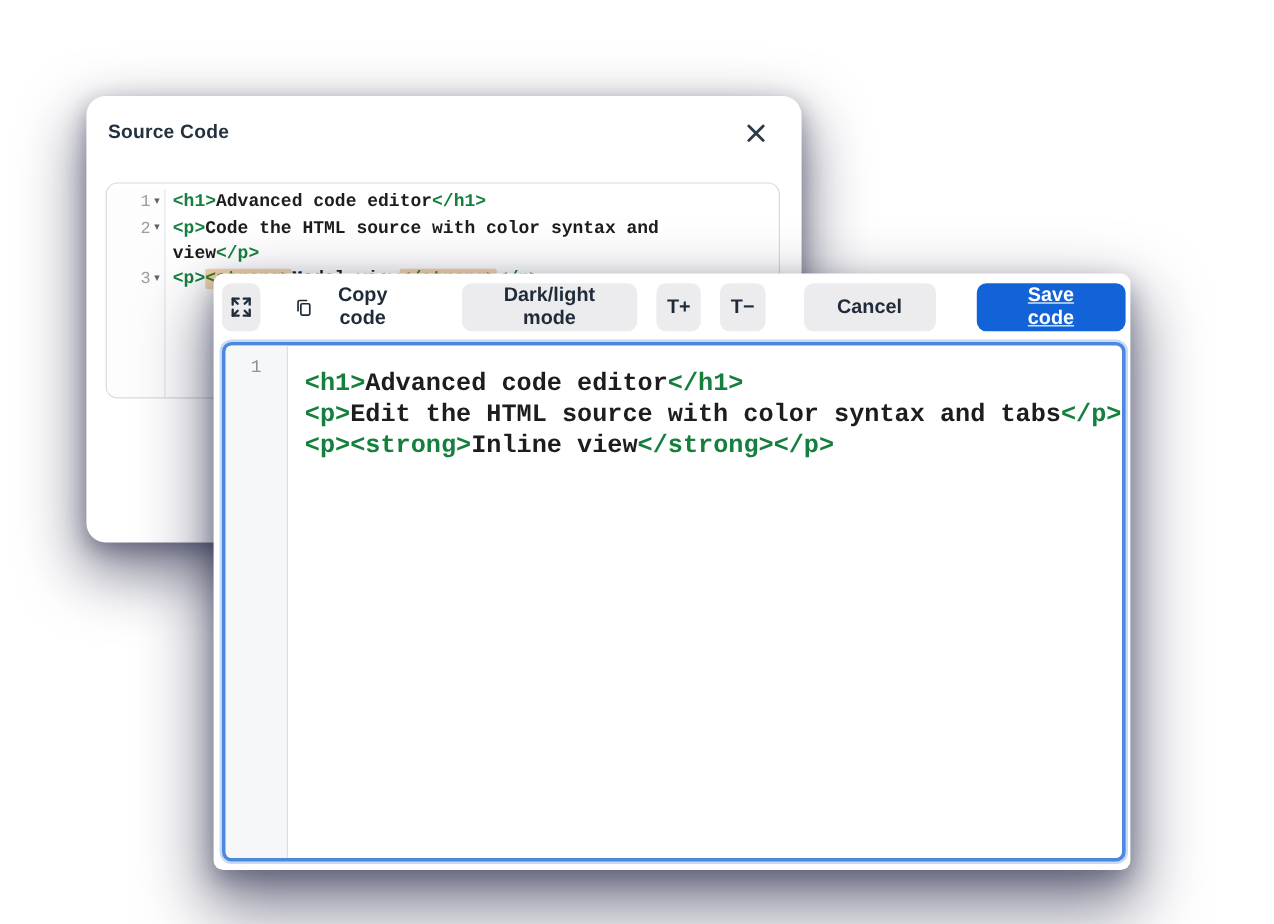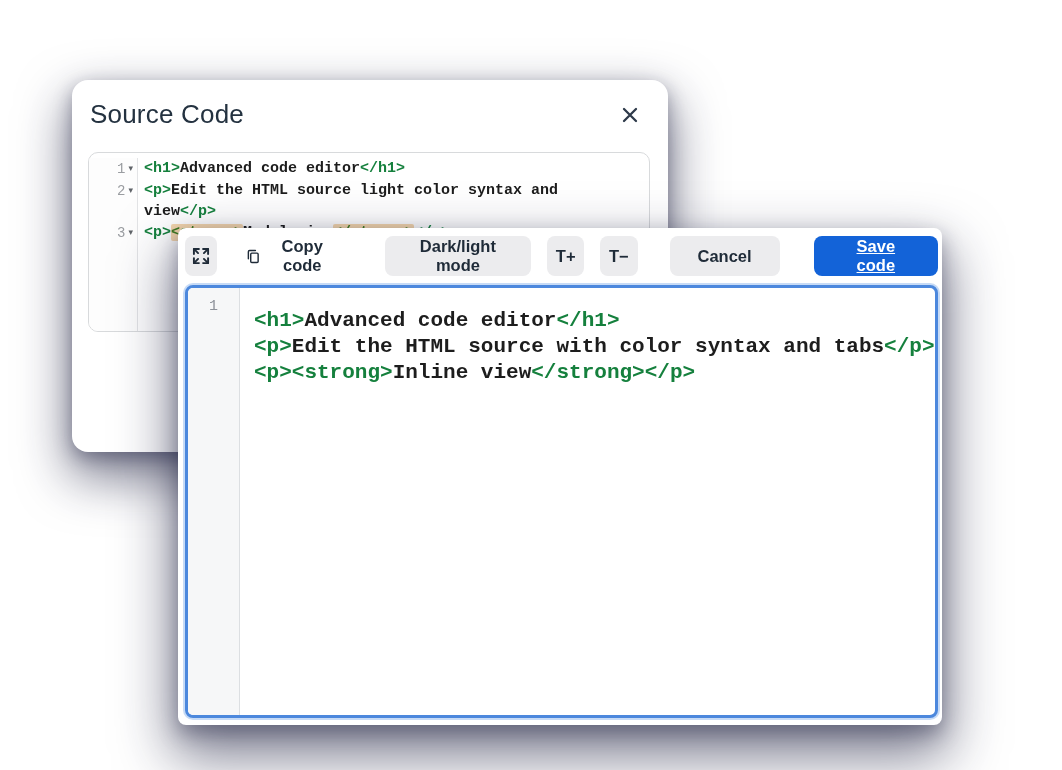--- a/index.html
+++ b/index.html
@@ -13,21 +13,21 @@
   
   .modal{
     position:absolute;left:72px;top:80px;width:596px;height:372px;
     background:#ffffff;border-radius:16px;z-index:1;
     box-shadow:0 22px 50px 4px rgba(23,25,58,.55), 0 6px 18px rgba(23,25,58,.35);
   }
   .modal-head{
     display:flex;align-items:center;padding:19px 26px 0 18px;
   }
   .modal-title{
-    font-size:26px;font-weight:400;color:#243240;letter-spacing:.2px;
+    font-size:16px;font-weight:700;color:#243240;letter-spacing:.2px;
   }
   .modal-close{
     margin-left:auto;width:24px;height:24px;display:flex;align-items:center;justify-content:center;
     background:none;border:none;cursor:pointer;padding:0;
   }
   .modal-codebox{
     position:absolute;left:16px;top:72px;width:562px;height:180px;
     border:1px solid #d8dadc;border-radius:10px;background:#ffffff;
     overflow:hidden;display:flex;flex-direction:column;
     font-family:"Liberation Mono",monospace;font-weight:700;font-size:15px;line-height:21px;
@@ -105,21 +105,21 @@
       </svg>
     </button>
   </div>
   <div class="modal-codebox">
       <div class="code-row">
         <div class="gutter-cell"><span class="ln">1</span><span class="fold">▾</span></div>
         <div class="code-cell"><span class="tok-tag">&lt;h1&gt;</span><span class="tok-text">Advanced code editor</span><span class="tok-tag">&lt;/h1&gt;</span></div>
       </div>
       <div class="code-row">
         <div class="gutter-cell"><span class="ln">2</span><span class="fold">▾</span></div>
-        <div class="code-cell"><span class="tok-tag">&lt;p&gt;</span><span class="tok-text">Edit the HTML source light color syntax and</span><br><span class="tok-text">view</span><span class="tok-tag">&lt;/p&gt;</span></div>
+        <div class="code-cell"><span class="tok-tag">&lt;p&gt;</span><span class="tok-text">Code the HTML source with color syntax and</span><br><span class="tok-text">view</span><span class="tok-tag">&lt;/p&gt;</span></div>
       </div>
       <div class="code-row">
         <div class="gutter-cell"><span class="ln">3</span><span class="fold">▾</span></div>
         <div class="code-cell"><span class="tok-tag">&lt;p&gt;</span><span class="tok-taghl">&lt;strong&gt;</span><span class="tok-text">Modal view</span><span class="tok-taghl">&lt;/strong&gt;</span><span class="tok-tag">&lt;/p&gt;</span></div>
       </div>
       <div class="code-row fill">
         <div class="gutter-cell"></div>
         <div class="code-cell"></div>
       </div>
     </div>

